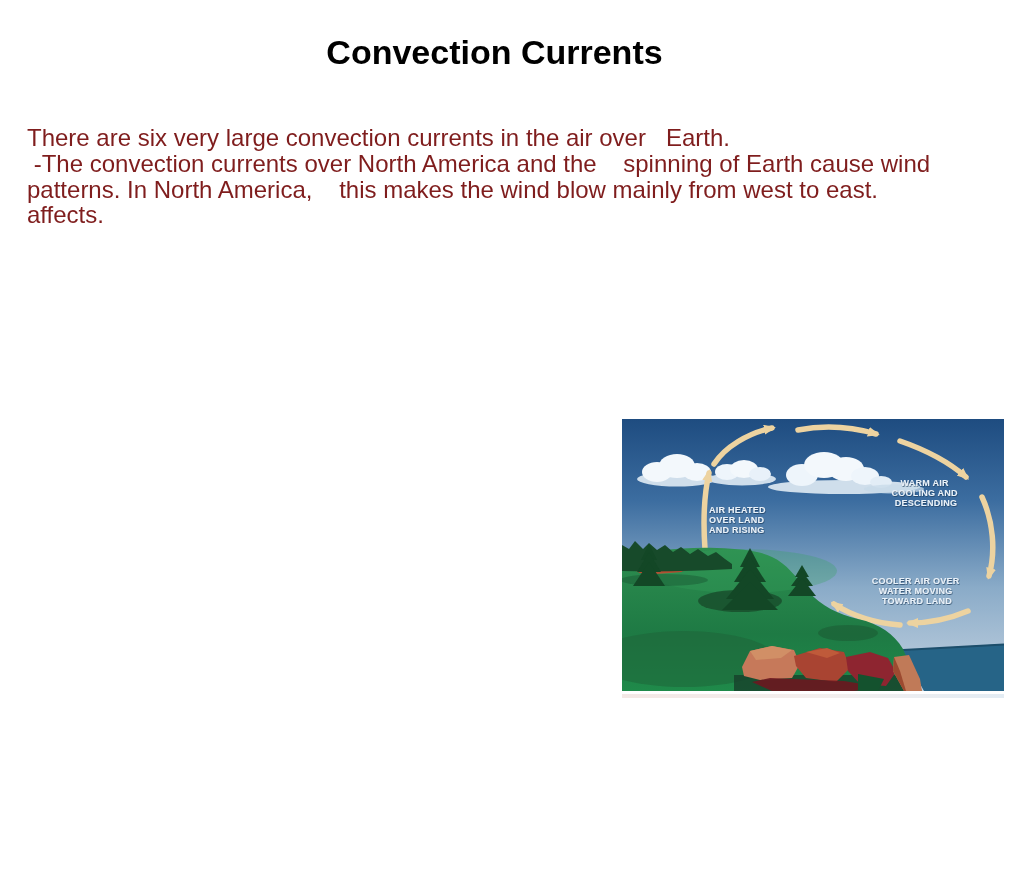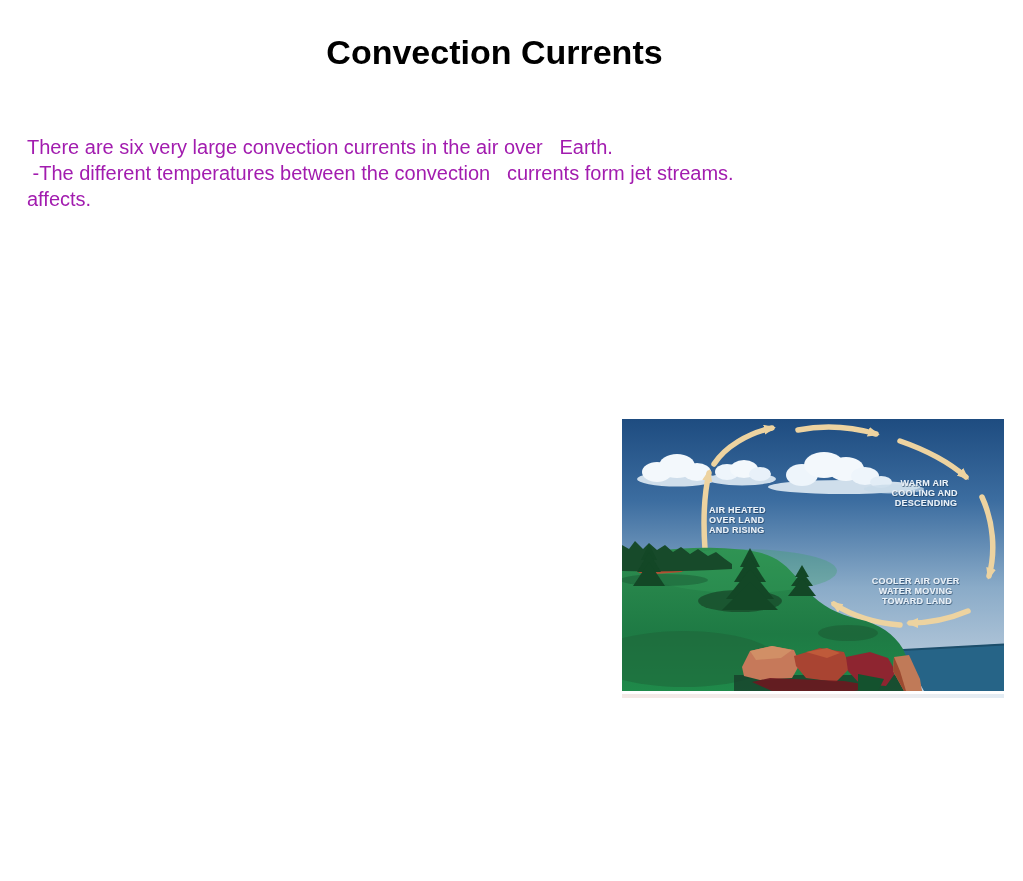--- a/index.html
+++ b/index.html
@@ -6,22 +6,22 @@
   body{
     width:1023px;height:881px;background:#ffffff;overflow:hidden;position:relative;
     font-family:"Liberation Sans",sans-serif;
   }
   .slide-title{
     position:absolute;top:33px;left:0;width:1023px;margin:0;
     text-align:center;transform:translateX(-17px);
     font-size:34px;font-weight:bold;color:#000;letter-spacing:0;
   }
   .slide-body{
-    position:absolute;left:27px;top:135px;
-    font-size:20px;line-height:25.8px;color:#a21caf;
+    position:absolute;left:27px;top:125px;
+    font-size:24px;line-height:25.8px;color:#7f1d1d;
   }
   .body-line{white-space:pre;}
   .figure-wrap{
     position:absolute;left:622px;top:419px;width:382px;height:272px;
   }
   .figure-wrap svg{display:block;width:100%;height:100%;}
   .img-fade{
     position:absolute;left:622px;top:694px;width:382px;height:4px;opacity:.55;
     background:linear-gradient(90deg, rgba(208,160,150,.45) 0%, rgba(190,170,165,.35) 55%, rgba(160,190,215,.55) 100%);
   }
@@ -32,21 +32,22 @@
 </style>
 </head>
 <body style="background: rgb(255, 255, 255);">
 
 <div>
 
   <h1 class="slide-title">Convection Currents</h1>
 
   <div class="slide-body">
     <div class="body-line">There are six very large convection currents in the air over   Earth.</div>
-    <div class="body-line"> -The different temperatures between the convection   currents form jet streams.</div>
+    <div class="body-line"> -The convection currents over North America and the    spinning of Earth cause wind</div>
+    <div class="body-line">patterns. In North America,    this makes the wind blow mainly from west to east.</div>
     <div class="body-line">affects.</div>
   </div>
 
   <div class="figure-wrap">
     <svg viewBox="0 0 382 272" preserveAspectRatio="none">
       <defs>
         <linearGradient id="skyGrad" x1="0" y1="0" x2="0" y2="1">
           <stop offset="0" style="stop-color:var(--sky1,#1e4c80)"></stop>
           <stop offset="0.3" style="stop-color:var(--sky2,#3c6da0)"></stop>
           <stop offset="0.62" style="stop-color:var(--sky3,#8aabc8)"></stop>

